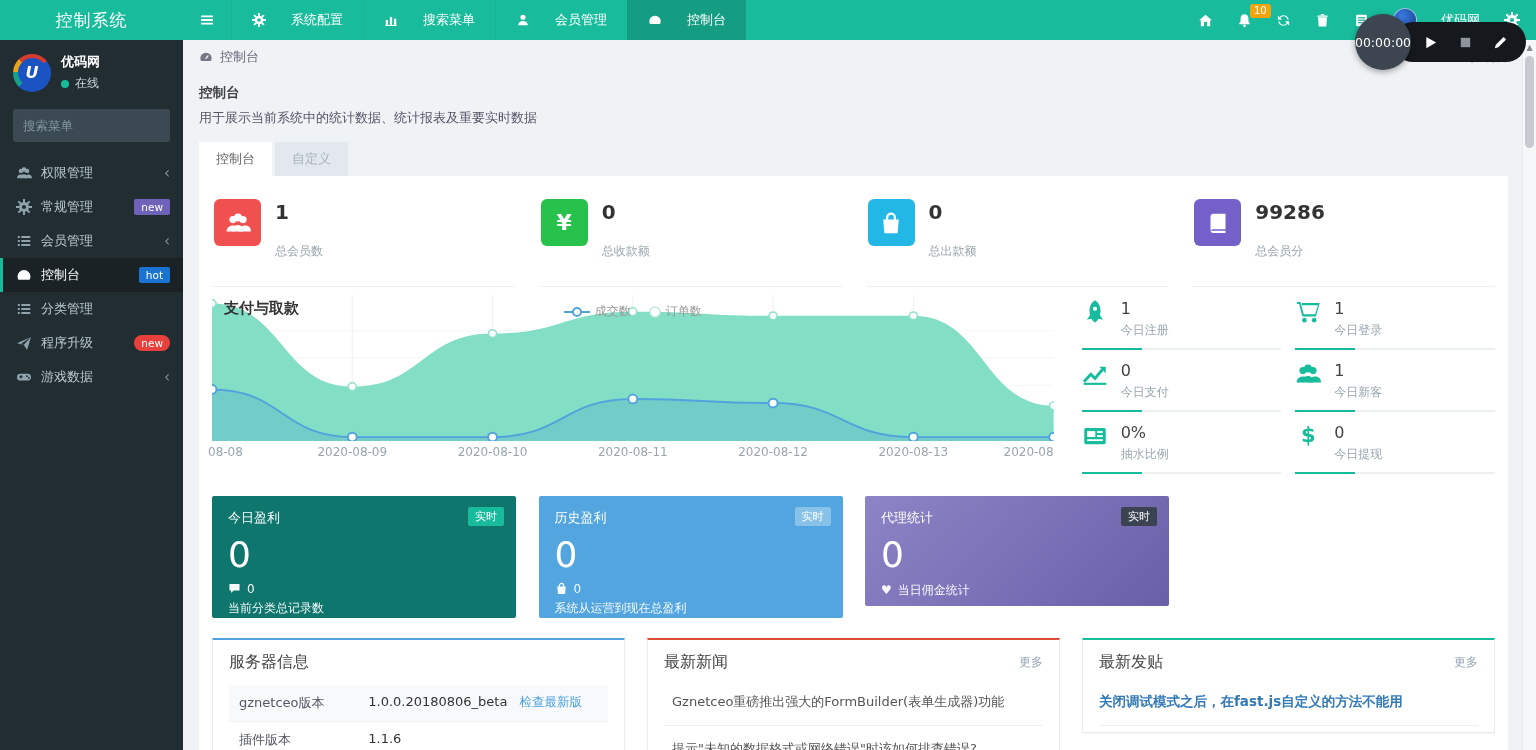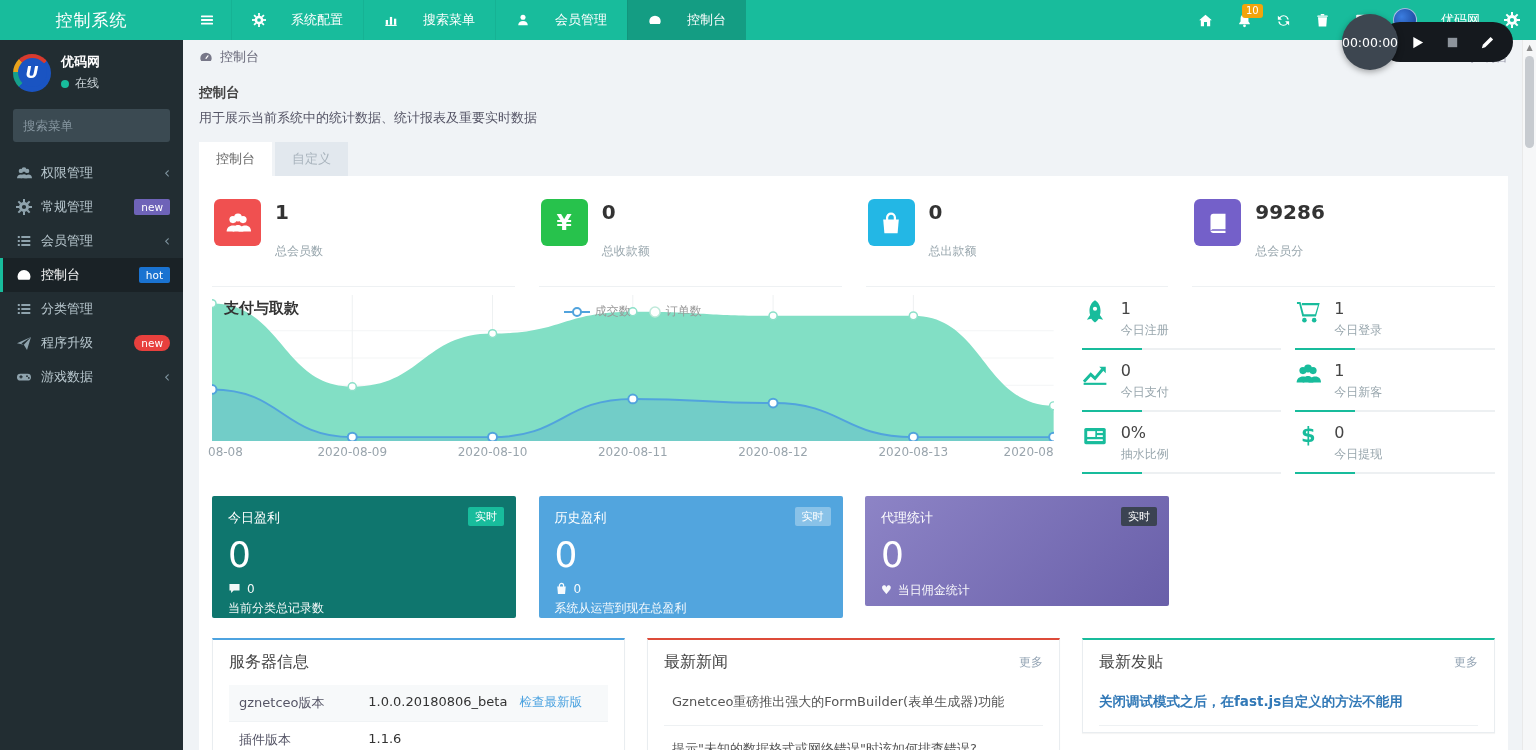--- a/index.html
+++ b/index.html
@@ -10,26 +10,26 @@
 
   
   .topbar { position:absolute; top:0; left:0; width:1536px; height:40px; background:#18bc9c; display:flex; align-items:stretch; z-index:30; }
   .brand { width:183px; display:flex; align-items:center; justify-content:center; color:#fff; font-size:17px; letter-spacing:1px; }
   .hamburger { width:48px; display:flex; align-items:center; justify-content:center; color:#fff; cursor:pointer; }
   .topnav { display:flex; }
   .topnav .tn-item { display:flex; align-items:center; gap:25px; padding:0 20px; color:#fff; font-size:13px; cursor:pointer; border-left:1px solid rgba(0,0,0,0.05); }
   .topnav .tn-item.active { background:rgba(0,0,0,0.16); }
   .topbar-right { margin-left:auto; display:flex; align-items:center; gap:24px; padding-right:16px; color:#fff; }
   .tb-icon { position:relative; cursor:pointer; display:flex; align-items:center; }
-  .tb-badge { position:absolute; top:-9px; left:5px; background:#f3a40b; color:#fff; font-size:10px; padding:1px 4px; border-radius:3px; line-height:1.2; }
+  .tb-badge { position:absolute; top:-9px; left:13px; background:#f3a40b; color:#fff; font-size:10px; padding:1px 4px; border-radius:3px; line-height:1.2; }
   .tb-avatar { width:24px; height:24px; border-radius:50%; background:radial-gradient(circle at 35% 35%, #3b7de0, #143a8c); border:1px solid rgba(255,255,255,.6); }
   .tb-user { font-size:13px; color:#fff; cursor:pointer; }
 
   
-  .recorder { position:absolute; top:14px; right:23px; z-index:60; display:flex; align-items:center; }
+  .recorder { position:absolute; top:14px; right:10px; z-index:60; display:flex; align-items:center; }
   .rec-circle { width:56px; height:56px; border-radius:50%; background:#3d4650; color:#fff; font-size:12.5px; display:flex; align-items:center; justify-content:center; z-index:2; box-shadow:0 2px 6px rgba(0,0,0,.35); }
   .rec-pill { margin-left:-18px; background:#15191e; height:40px; border-radius:20px; display:flex; align-items:center; gap:20px; padding:0 18px 0 30px; color:#fff; }
   .rec-pill .stop { color:#8d949c; }
   .rec-btn { cursor:pointer; display:flex; align-items:center; }
 
   
   .sidebar { position:absolute; top:40px; left:0; width:183px; height:710px; background:#222d32; z-index:20; }
   .profile { display:flex; gap:10px; padding:13px 13px 11px; align-items:center; }
   .logo { width:38px; height:38px; border-radius:50%; background:conic-gradient(#d83a2e 0 14%, #1a54c2 14% 62%, #16a08c 62% 76%, #e8a21c 76% 88%, #d83a2e 88% 100%); display:flex; align-items:center; justify-content:center; cursor:pointer; }
   .logo-inner { width:29px; height:29px; border-radius:50%; background:#1a54c2; color:#fff; font-weight:bold; font-style:italic; font-size:16px; display:flex; align-items:center; justify-content:center; }

